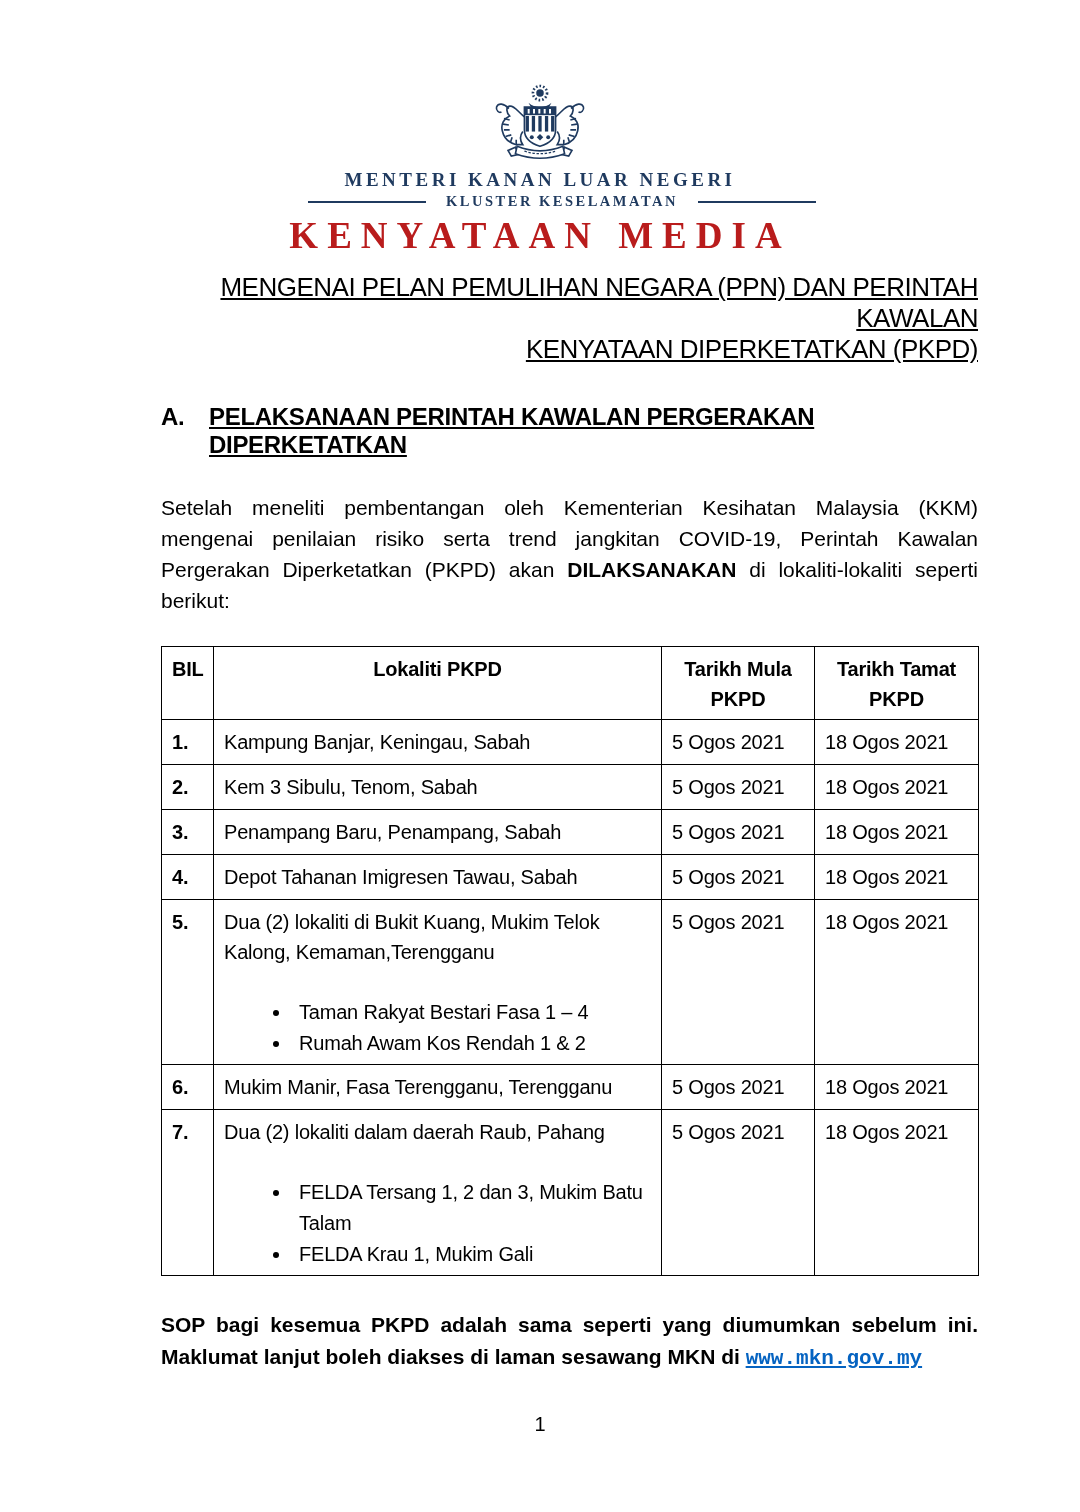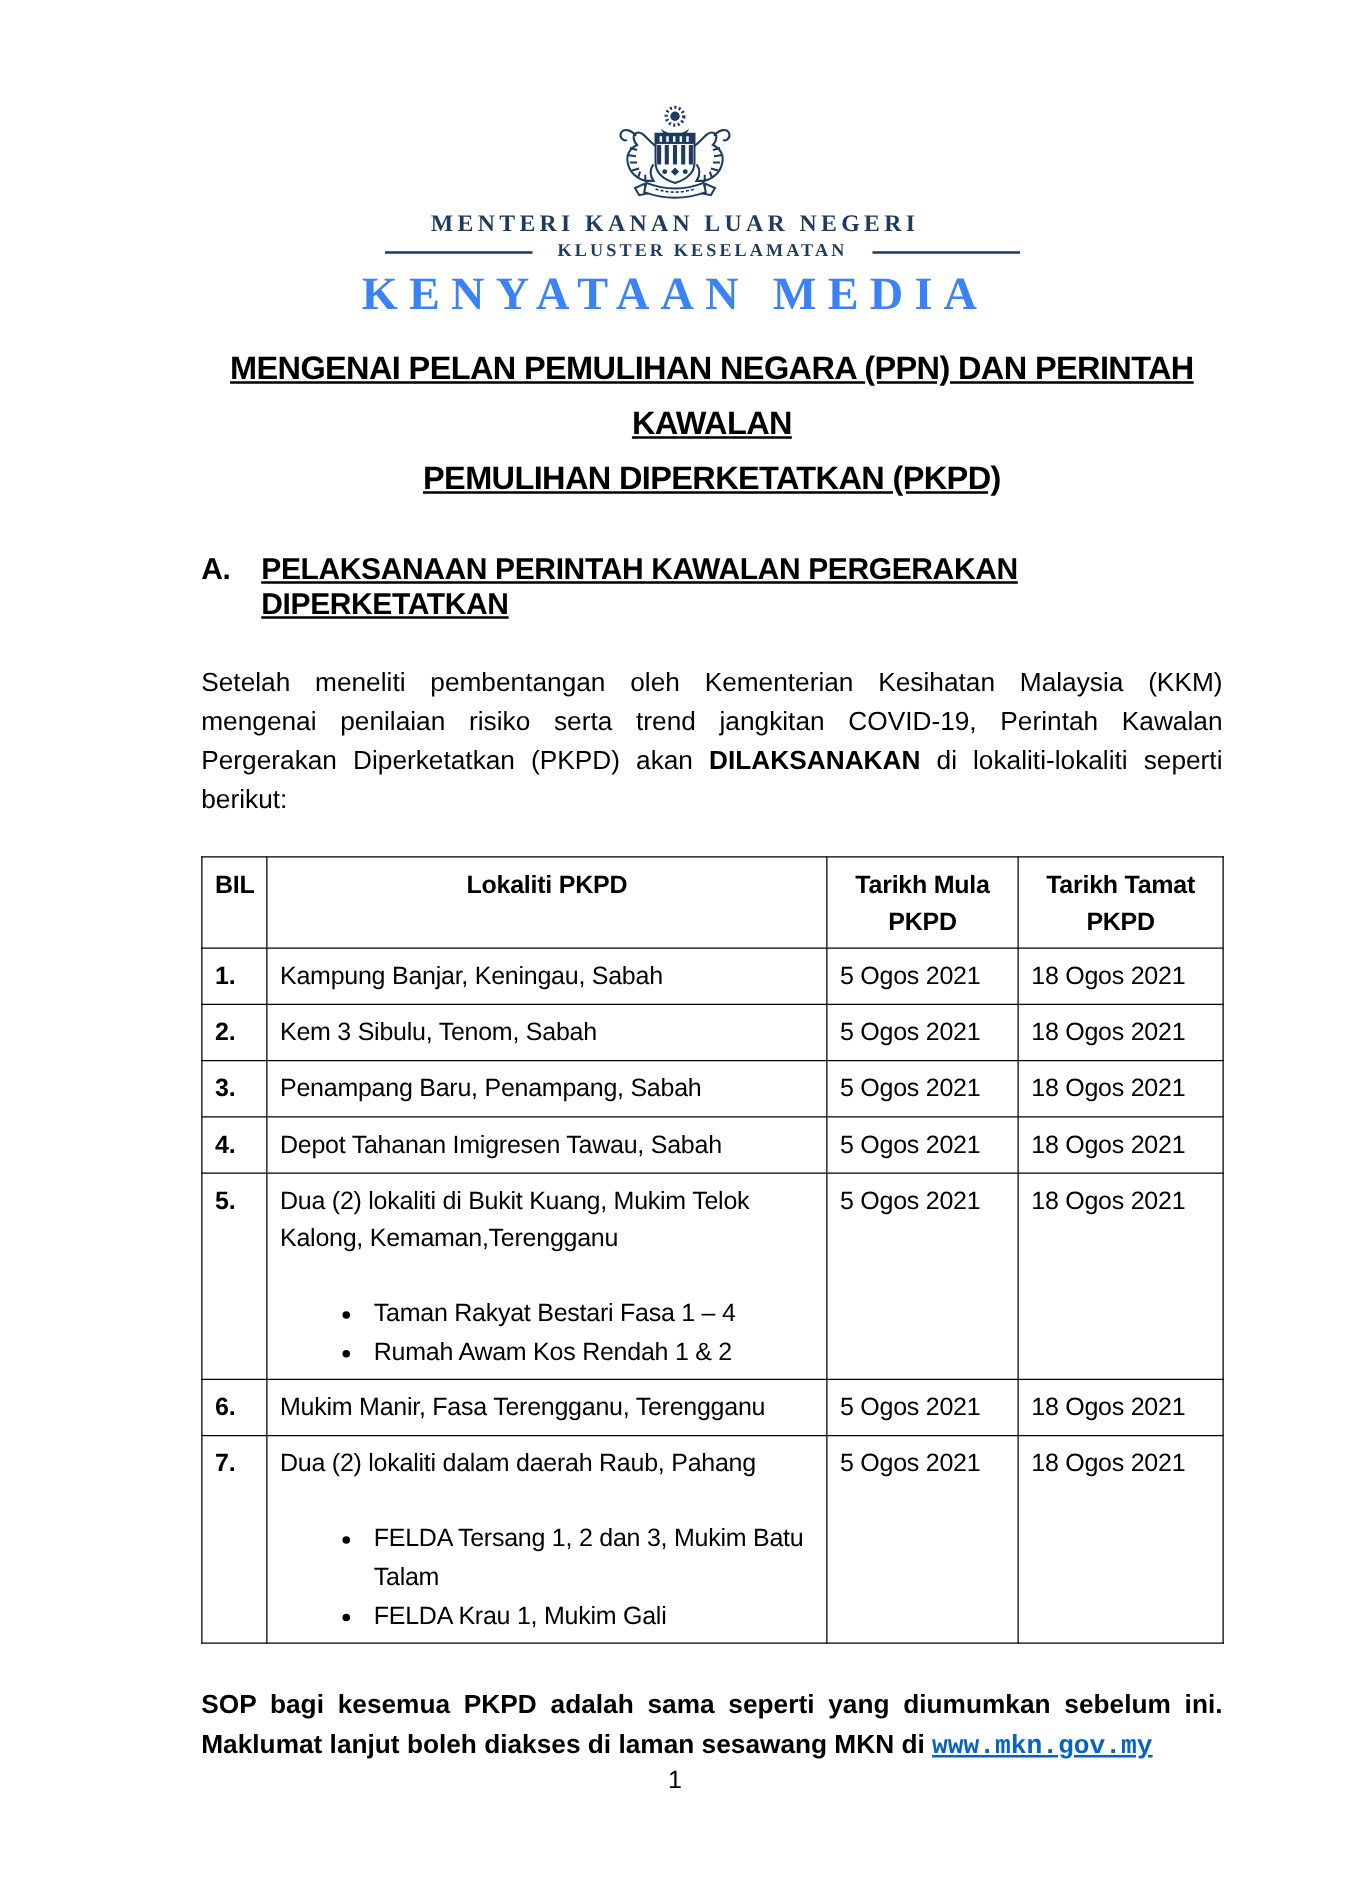--- a/index.html
+++ b/index.html
@@ -23,27 +23,27 @@
   .org-line2-row {
     display:flex; align-items:center; justify-content:center; gap:20px; margin-top:2px;margin-left:44px;
   }
   .org-line2-row .rule { width:118px; height:2px; background:#1f3a5f; }
   .org-line2 {
     font-family:"Liberation Serif", serif; font-weight:bold;
     color:#1f3a5f; font-size:14.5px; letter-spacing:2.5px;
   }
   .doc-type {
     font-family:"Liberation Serif", serif; font-weight:bold;
-    color:#3b82f6; font-size:37px; letter-spacing:9px; margin-top:4px;
+    color:#b91c1c; font-size:37px; letter-spacing:9px; margin-top:4px;
   }
   
   .content { width:817px; margin:0 auto 0 133px; }
   .main-title {
-    margin-top:15px; text-align:center;
-    font-weight:bold; font-size:26px; line-height:44px;
+    margin-top:15px; text-align:right;
+    font-weight:normal; font-size:26px; line-height:31px;
     letter-spacing:-0.5px;
   }
   .main-title .t-line { text-decoration:underline; display:inline; }
   .section-heading {
     display:flex; margin-top:38px;
     font-weight:bold; font-size:24px; letter-spacing:-0.3px;
   }
   .section-heading .label { width:48px; flex:none; }
   .section-heading .text { text-decoration:underline; }
   .intro {
@@ -136,21 +136,21 @@
       <span class="org-line2">KLUSTER KESELAMATAN</span>
       <span class="rule"></span>
     </div>
     <div class="doc-type">KENYATAAN MEDIA</div>
   </div>
 
   <div class="content">
 
     <div class="main-title">
       <div><span class="t-line">MENGENAI PELAN PEMULIHAN NEGARA (PPN) DAN PERINTAH KAWALAN</span></div>
-      <div><span class="t-line">PEMULIHAN DIPERKETATKAN (PKPD)</span></div>
+      <div><span class="t-line">KENYATAAN DIPERKETATKAN (PKPD)</span></div>
     </div>
 
     <div class="section-heading">
       <span class="label">A.</span>
       <span class="text">PELAKSANAAN PERINTAH KAWALAN PERGERAKAN DIPERKETATKAN</span>
     </div>
 
     <p class="intro"><span>Setelah meneliti pembentangan oleh Kementerian Kesihatan Malaysia (KKM) mengenai penilaian risiko serta trend jangkitan COVID-19, Perintah Kawalan Pergerakan Diperketatkan (PKPD) akan </span><b>DILAKSANAKAN</b><span> di lokaliti-lokaliti seperti berikut:</span></p>
 
     <table class="pkpd">

